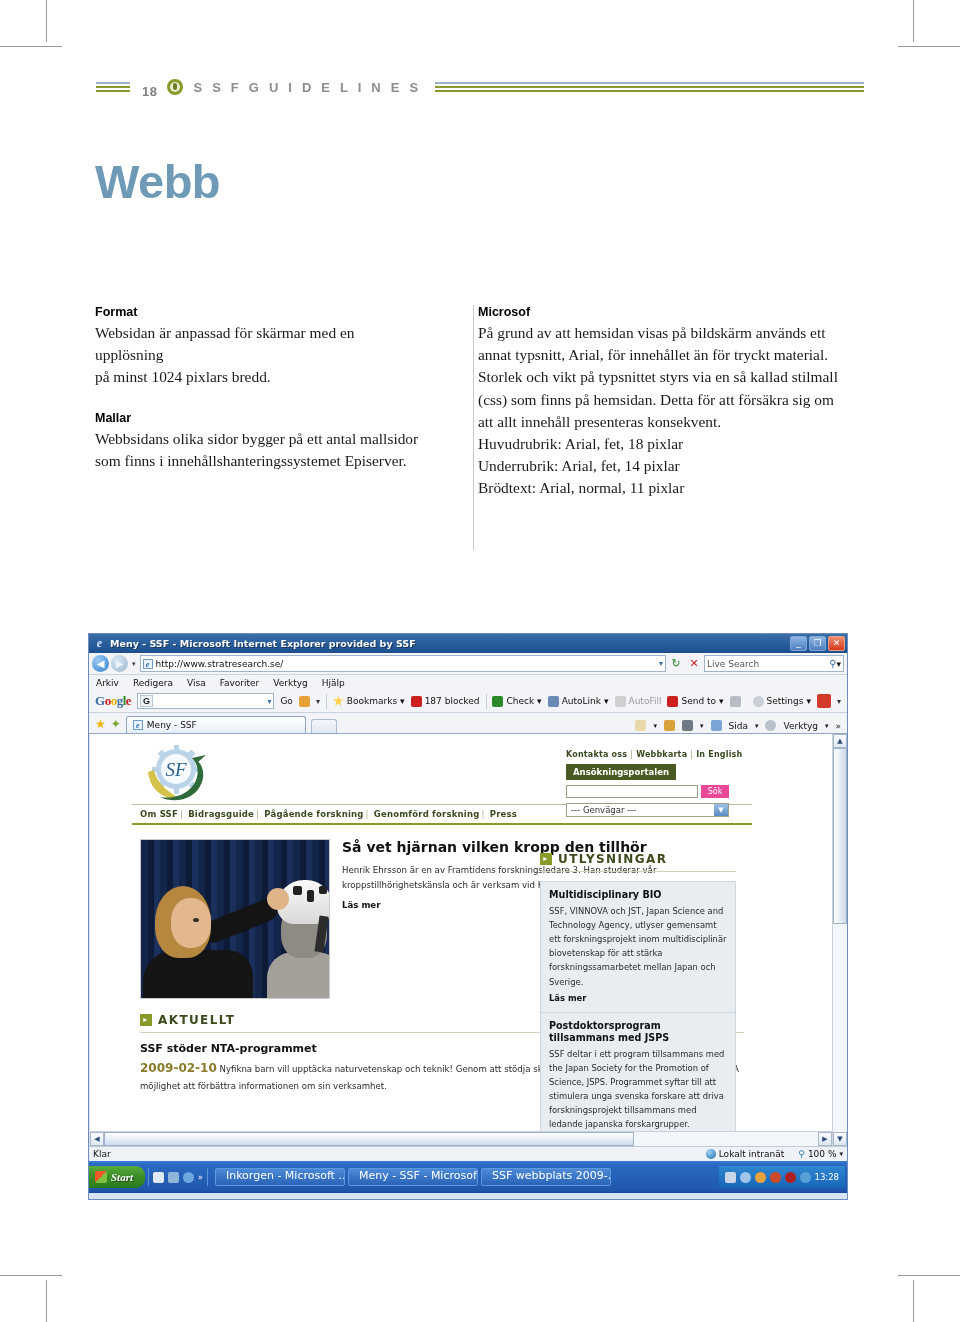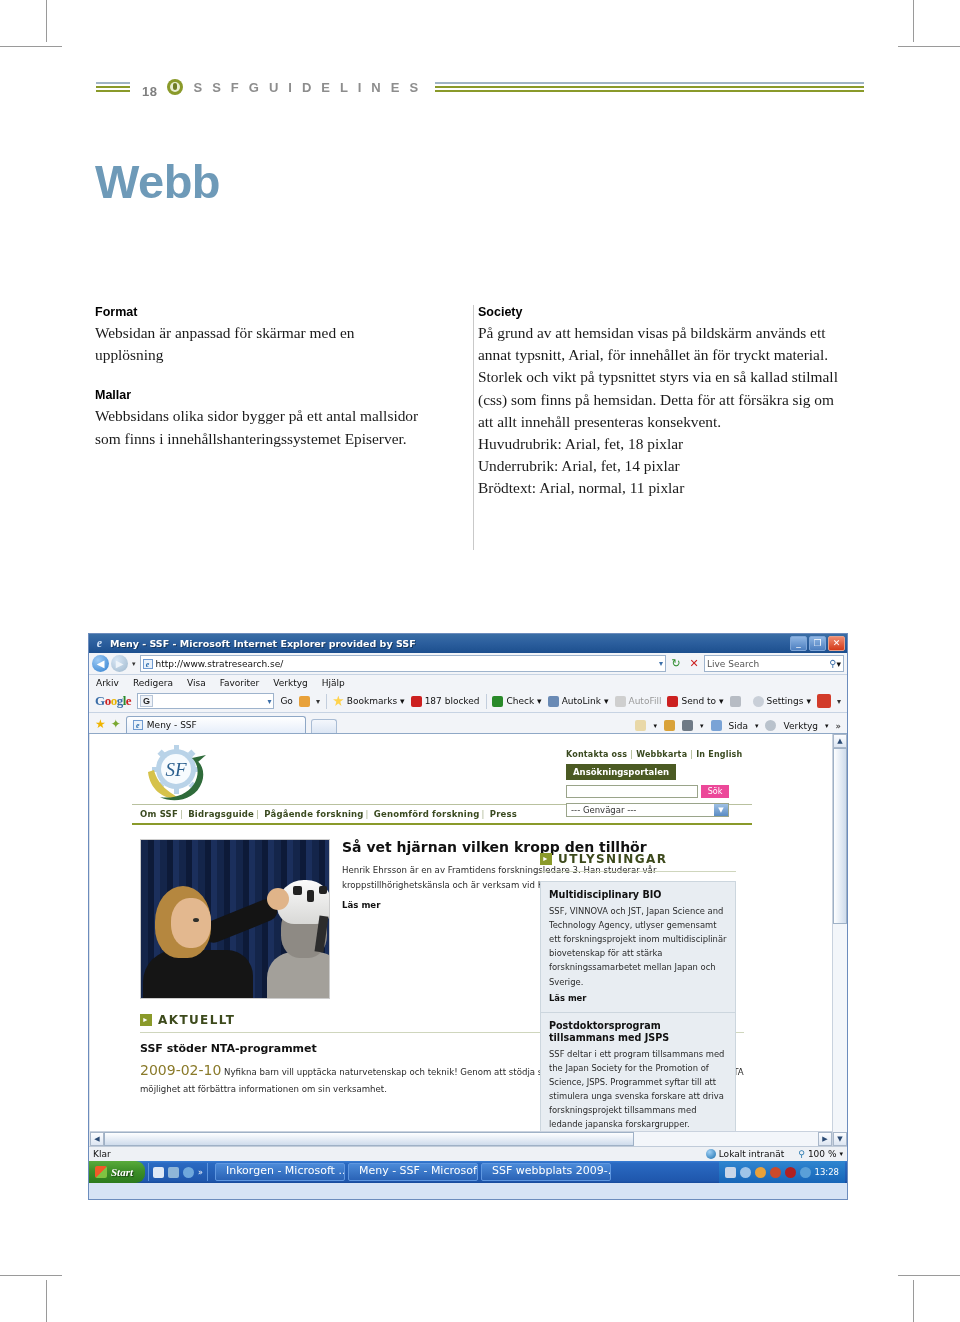--- a/index.html
+++ b/index.html
@@ -161,40 +161,40 @@
 
   .herotext { flex:1 1 auto; padding-right:4px;}
   .hero-h { font-size:14px; font-weight:bold; color:#111; line-height:1.2; margin:0 0 7px 0;}
   .hero-p { font-size:8.6px; line-height:1.72; color:#2a2a2a; margin:0 0 8px 0;}
   .lasmer { font-size:8.6px; font-weight:bold; color:#111;}
 
   .aktuellt { padding:14px 8px 0 8px;}
   .sec-h { display:flex; align-items:center; gap:6px; font-size:12px; font-weight:bold; color:#3d4a1c; letter-spacing:1.4px; border-bottom:1px solid #cfd6bd; padding-bottom:5px; margin-bottom:9px;}
   .arrow-badge { width:12px; height:12px; background:#8a9a2a; color:#fff; font-size:8px; line-height:12px; text-align:center; flex:0 0 auto;}
   .news-h { font-size:11px; font-weight:bold; color:#111; margin:0 0 3px 0;}
-  .news-date { color:#8a7a2a; font-weight:normal; font-size:14px;}
+  .news-date { color:#8a7a2a; font-weight:bold; font-size:12px;}
   .news-p { font-size:8.6px; line-height:1.72; color:#2a2a2a; margin:0;}
 
   .rail { position:absolute; right:16px; top:118px; width:196px;}
   .rail-box { background:#e8edf2; border:1px solid #ccd6de; padding:7px 8px 9px 8px; margin-top:7px;}
   .rail-h { font-size:9.6px; font-weight:bold; color:#111; margin:0 0 3px 0; line-height:1.25;}
   .rail-p { font-size:8.4px; line-height:1.68; color:#2a2a2a; margin:0;}
   .rail-more { font-size:8.4px; font-weight:bold; color:#111; margin-top:4px;}
   .rail-box.second { margin-top:0; border-top:none;}
 
   
   .statusbar { height:15px; background:#eef1f5; border-top:1px solid #c0cbd9; display:flex; align-items:center; font-size:9px; padding:0 4px; gap:6px;}
   .st-left { flex:1 1 auto;}
   .st-zone { display:flex; align-items:center; gap:3px;}
   .globe { width:10px;height:10px; border-radius:50%; background:radial-gradient(circle at 35% 30%,#9fd0f5,#1b6fae);}
   .st-zoom { display:flex; align-items:center; gap:3px; padding-left:8px;}
   .mag2 { color:#2a7ab0; font-size:9px;}
 
   
-  .taskbar { height:22px; background:linear-gradient(180deg,#3a7fd5 0%,#2a6ac2 10%,#1f57ad 90%,#174a9c 100%); display:flex; align-items:center; gap:3px; padding-right:2px;}
+  .taskbar { height:32px; background:linear-gradient(180deg,#3a7fd5 0%,#2a6ac2 10%,#1f57ad 90%,#174a9c 100%); display:flex; align-items:center; gap:3px; padding-right:2px;}
   .startbtn { height:22px; background:linear-gradient(180deg,#59ab3b 0%,#3d8f28 45%,#2b7a1c 100%); color:#fff; font:italic bold 11px "Liberation Serif",serif; display:flex; align-items:center; gap:4px; padding:0 12px 0 6px; border-radius:0 9px 9px 0; text-shadow:1px 1px 1px rgba(0,0,0,.5); flex:0 0 auto;}
   .flag { width:12px;height:12px; background:
       linear-gradient(135deg,#f05a28 0 50%, #7fc241 50% 100%); border-radius:2px;}
   .qlaunch { display:flex; align-items:center; gap:4px; padding:0 4px; border-left:1px solid #5b93dd; border-right:1px solid #5b93dd; height:18px;}
   .qi { width:11px;height:11px; border-radius:2px; background:#dfe8f5;}
   .tasks { display:flex; gap:3px; flex:1 1 auto; padding-left:4px;}
   .task { height:18px; background:linear-gradient(180deg,#4b8ad8,#2a63b6); border:1px solid #5f97e0; border-radius:2px; display:flex; gap:4px; padding:0 6px; color:#fff; font-size:11px; max-width:130px; white-space:nowrap; overflow:hidden;}
   .tray { display:flex; align-items:center; gap:4px; background:linear-gradient(180deg,#2f86d0,#1665b8); height:22px; padding:0 6px; color:#fff; font-size:8.5px;}
   .tri { width:11px;height:11px;border-radius:50%;}
 </style>
@@ -237,33 +237,34 @@
 <div class="page-title">Webb</div>
 
 <div class="divider"></div>
 
 <div class="cols">
   <div class="col left">
     <div>
       <div class="sub-h">Format</div>
       <div class="body-p">
         <span class="line">Websidan är anpassad för skärmar med en upplösning</span>
+        <span class="line">på minst 1024 pixlars bredd.</span>
       </div>
     </div>
     <div>
       <div class="sub-h">Mallar</div>
       <div class="body-p tight">
         <span class="line">Webbsidans olika sidor bygger på ett antal mallsidor</span>
         <span class="line">som finns i innehållshanteringssystemet Episerver.</span>
       </div>
     </div>
   </div>
   <div class="col right">
     <div>
-      <div class="sub-h">Society</div>
+      <div class="sub-h">Microsof</div>
       <div class="body-p tight">
         <span class="line">På grund av att hemsidan visas på bildskärm används ett</span>
         <span class="line">annat typsnitt, Arial, för innehållet än för tryckt material.</span>
         <span class="line">Storlek och vikt på typsnittet styrs via en så kallad stilmall</span>
         <span class="line">(css) som finns på hemsidan. Detta för att försäkra sig om</span>
         <span class="line">att allt innehåll presenteras konsekvent.</span>
         <span class="line">Huvudrubrik: Arial, fet, 18 pixlar</span>
         <span class="line">Underrubrik: Arial, fet, 14 pixlar</span>
         <span class="line">Brödtext: Arial, normal, 11 pixlar</span>
       </div>

